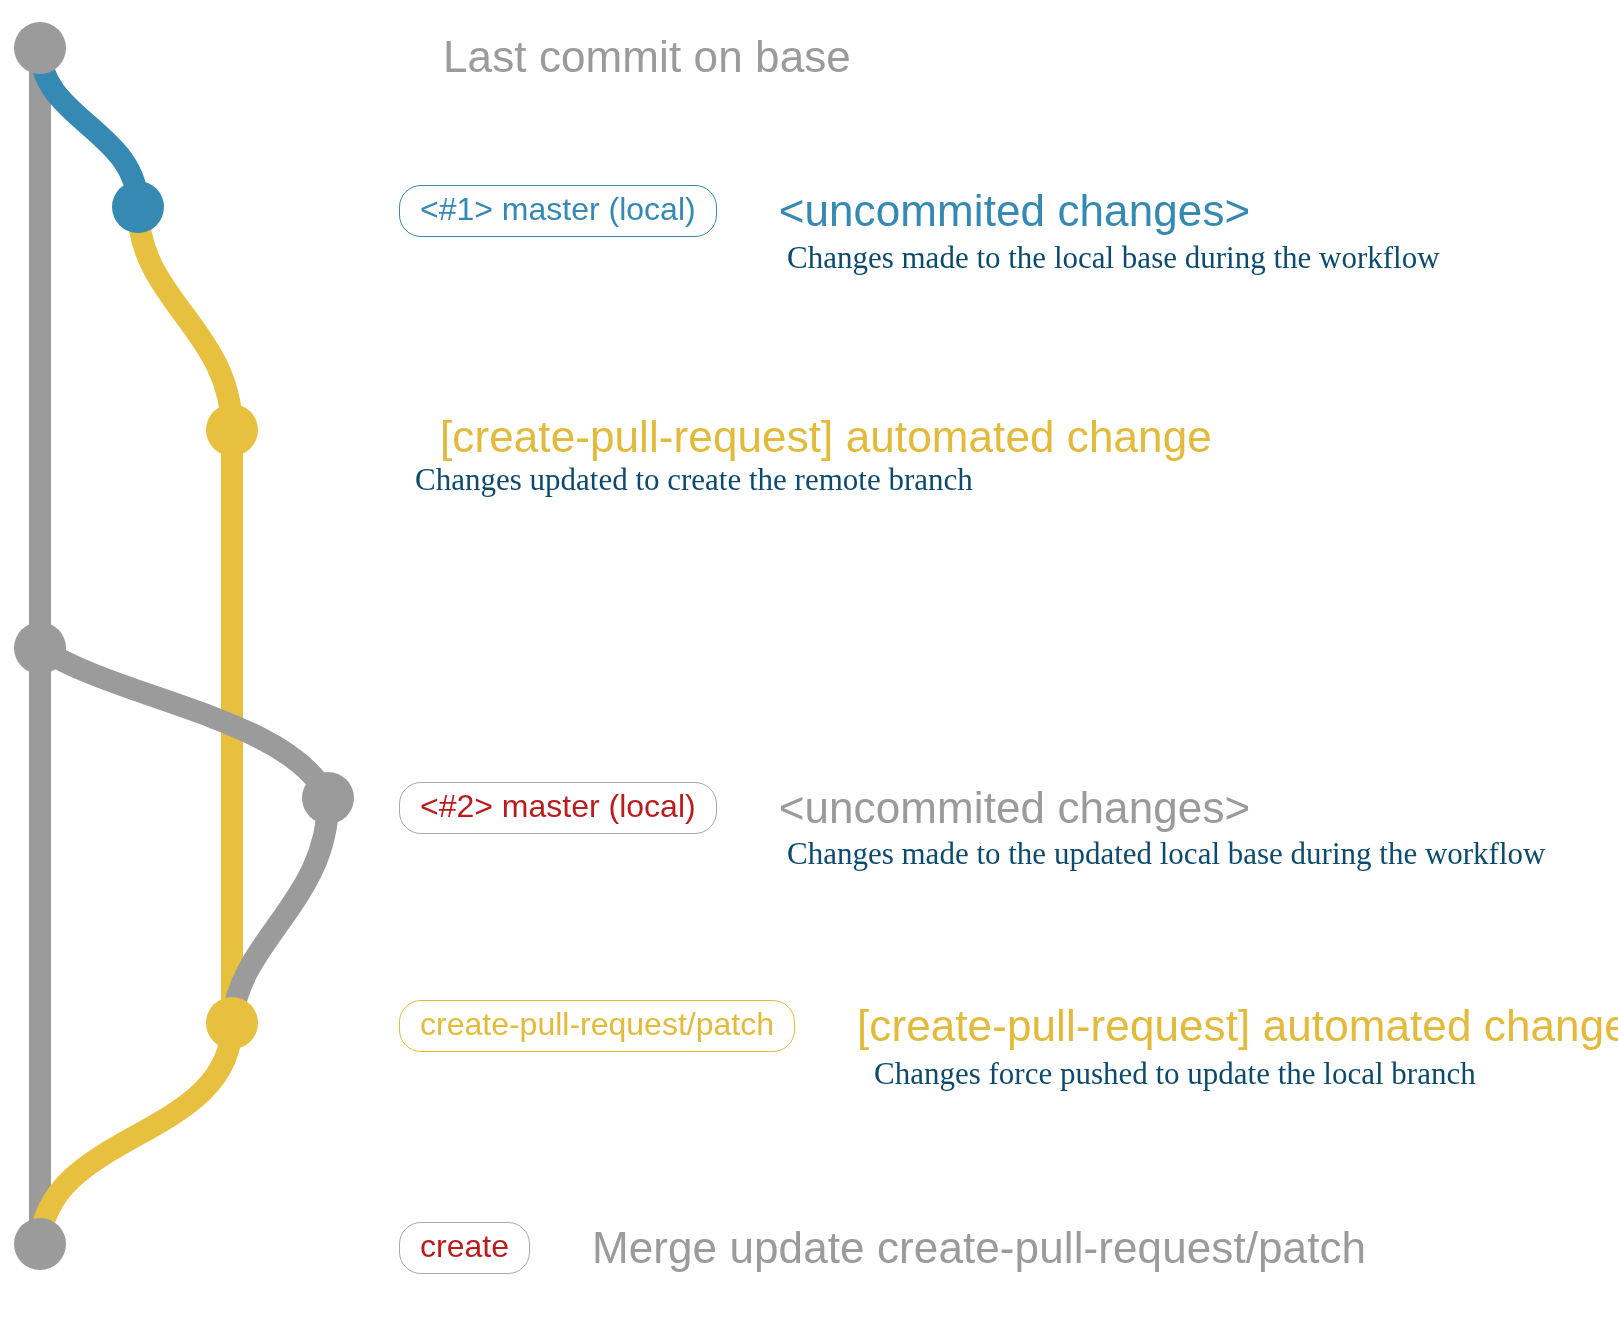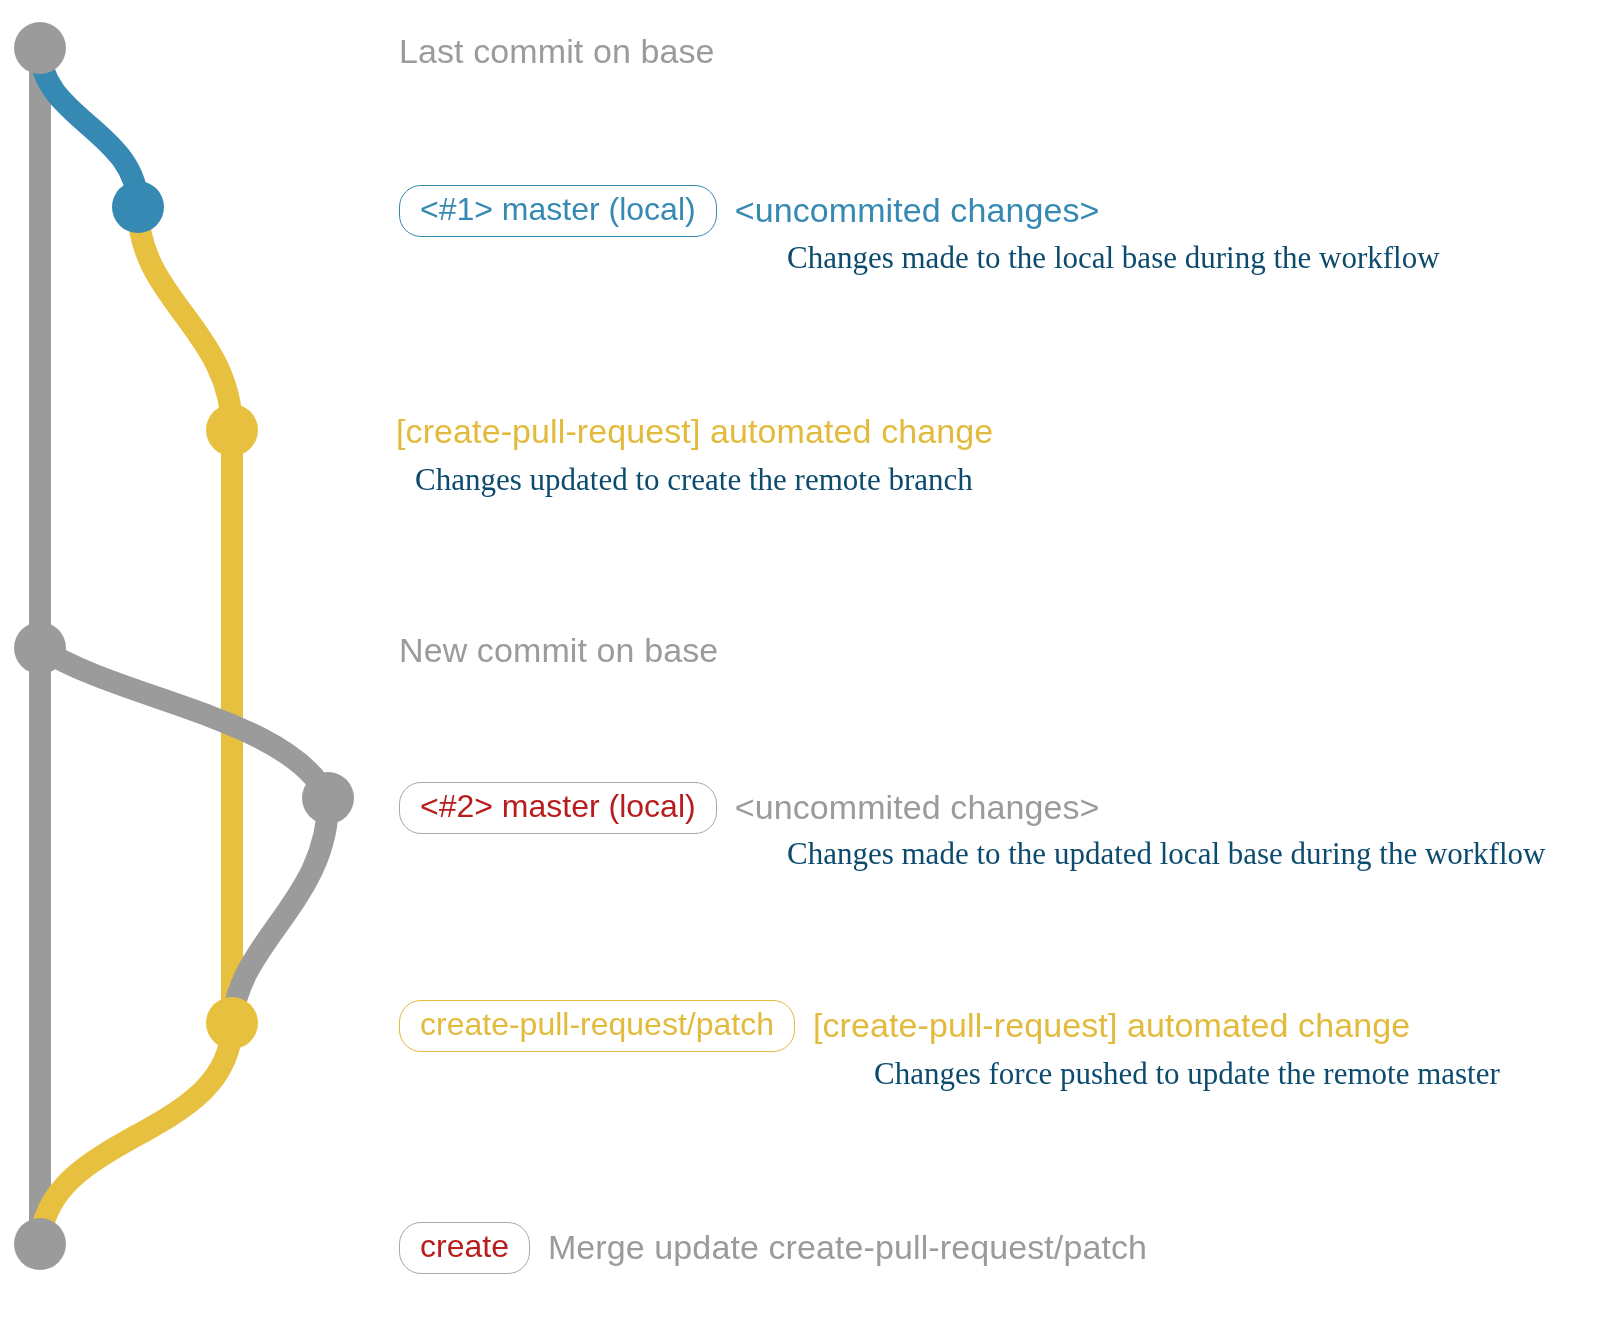--- a/index.html
+++ b/index.html
@@ -37,23 +37,24 @@
     padding: 7px 20px 9px 20px;
     font-size: 32px;
     line-height: 1.05;
     white-space: nowrap;
     background: #ffffff;
   }
   .badge-blue { border-color: #3589b3; color: #3589b3; }
   .badge-gray { border-color: #a8a8a8; color: #b91c1c; }
   .badge-yellow { border-color: #e2ba3c; color: #e2ba3c; }
   .commit-title {
-    font-size: 34px;
+    font-size: 44px;
     white-space: nowrap;
     letter-spacing: 0.1px;
+    margin-left: 44px;
   }
   .t-blue { color: #3589b3; }
   .t-gray { color: #9b9b9b; }
   .t-yellow { color: #e2ba3c; }
   .subtitle {
     position: absolute;
     font-family: Liberation Serif, serif;
     font-size: 31px;
     color: #0c4a6e;
     white-space: nowrap;
@@ -102,37 +103,34 @@
     <span class="gap"></span>
     <span class="commit-title t-blue">&lt;uncommited changes&gt;</span>
   </div>
   <div class="subtitle" style="left:787px; top:240px;">Changes made to the local base during the workflow</div>
 
   <div class="row" style="left:396px; top:412px;">
     <span class="commit-title t-yellow">[create-pull-request] automated change</span>
   </div>
   <div class="subtitle" style="left:415px; top:462px;">Changes updated to create the remote branch</div>
 
-  <div class="row" style="left:399px; top:631px;">
-    <span class="commit-title t-gray">New commit on base</span>
-  </div>
 
   <div class="row" style="left:399px; top:782px;">
     <span class="badge badge-gray">&lt;#2&gt; master (local)</span>
     <span class="gap"></span>
     <span class="commit-title t-gray">&lt;uncommited changes&gt;</span>
   </div>
   <div class="subtitle" style="left:787px; top:836px;">Changes made to the updated local base during the workflow</div>
 
   <div class="row" style="left:399px; top:1000px;">
     <span class="badge badge-yellow">create-pull-request/patch</span>
     <span class="gap"></span>
     <span class="commit-title t-yellow">[create-pull-request] automated change</span>
   </div>
-  <div class="subtitle" style="left:874px; top:1056px;">Changes force pushed to update the remote master</div>
+  <div class="subtitle" style="left:874px; top:1056px;">Changes force pushed to update the local branch</div>
 
   <div class="row" style="left:399px; top:1222px;">
     <span class="badge badge-gray">create</span>
     <span class="gap"></span>
     <span class="commit-title t-gray">Merge update create-pull-request/patch</span>
   </div>
 
 </div>
 
 </body></html>

